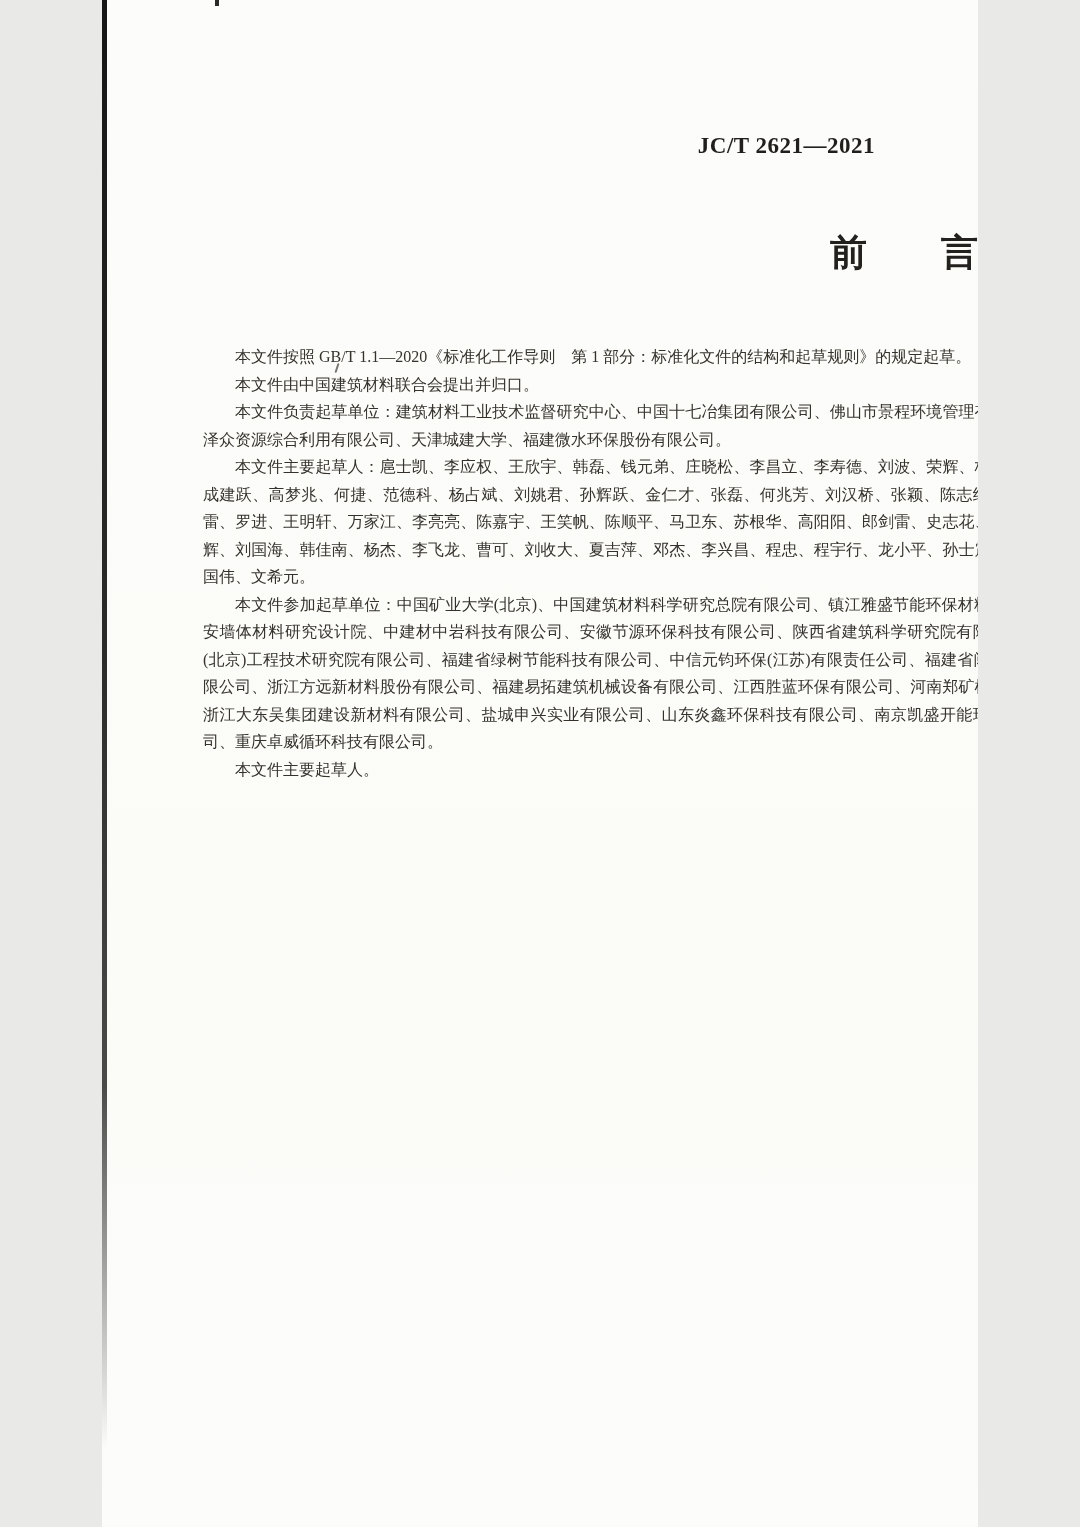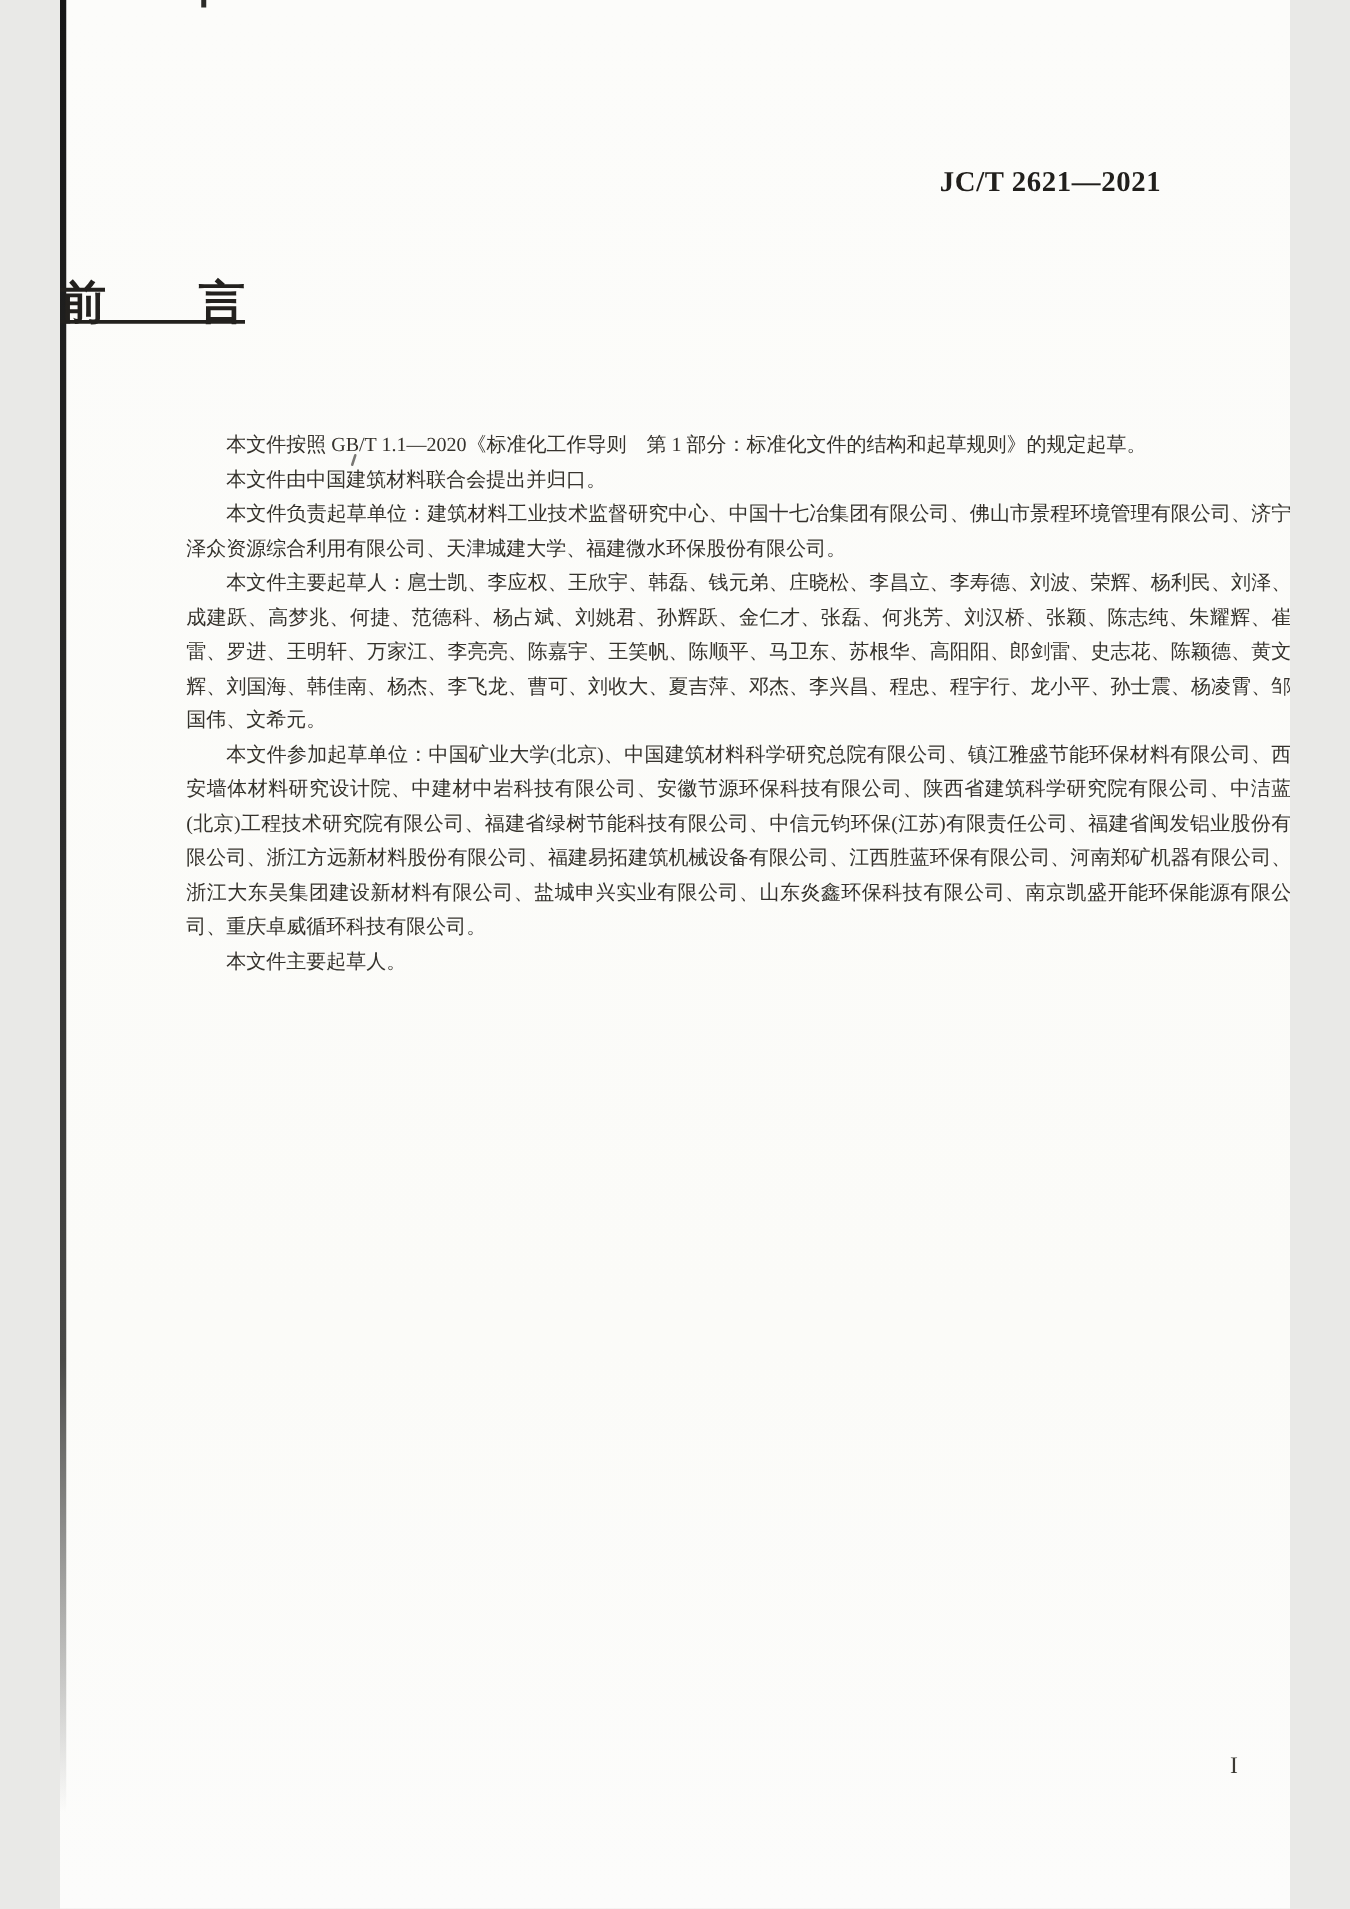--- a/index.html
+++ b/index.html
@@ -2,21 +2,21 @@
 <html><head>
 <meta charset="utf-8">
 <style>
   html, body {
     margin: 0;
     padding: 0;
     background: #e9e9e7;
   }
   .page {
     position: relative;
-    width: 984px;
+    width: 876px;
     height: 1527px;
     margin: 0 auto;
     background: linear-gradient(180deg, #fcfcfa 0%, #fbfbf8 70%, #fcfcfb 100%);
     overflow: hidden;
     font-family: "Liberation Serif", "DejaVu Serif", serif;
     color: #35322c;
   }
   
   .scan-edge-left {
     position: absolute;
@@ -51,29 +51,28 @@
     top: 133px;
     right: 103px;
     font-size: 23px;
     font-weight: bold;
     letter-spacing: 0.5px;
     color: #211f1c;
     white-space: nowrap;
   }
   .doc-title {
     position: absolute;
-    top: 217px;
+    top: 228px;
     left: 0;
     width: 100%;
-    text-align: left;
+    text-align: right;
     font-size: 37px;
     font-weight: bold;
     color: #23211e;
     white-space: pre;
-    text-decoration: underline;
   }
   .content {
     position: absolute;
     top: 343px;
     left: 101px;
     width: 884px;
     font-size: 16px;
     line-height: 27.5px;
     text-align: justify;
     text-justify: inter-ideograph;

